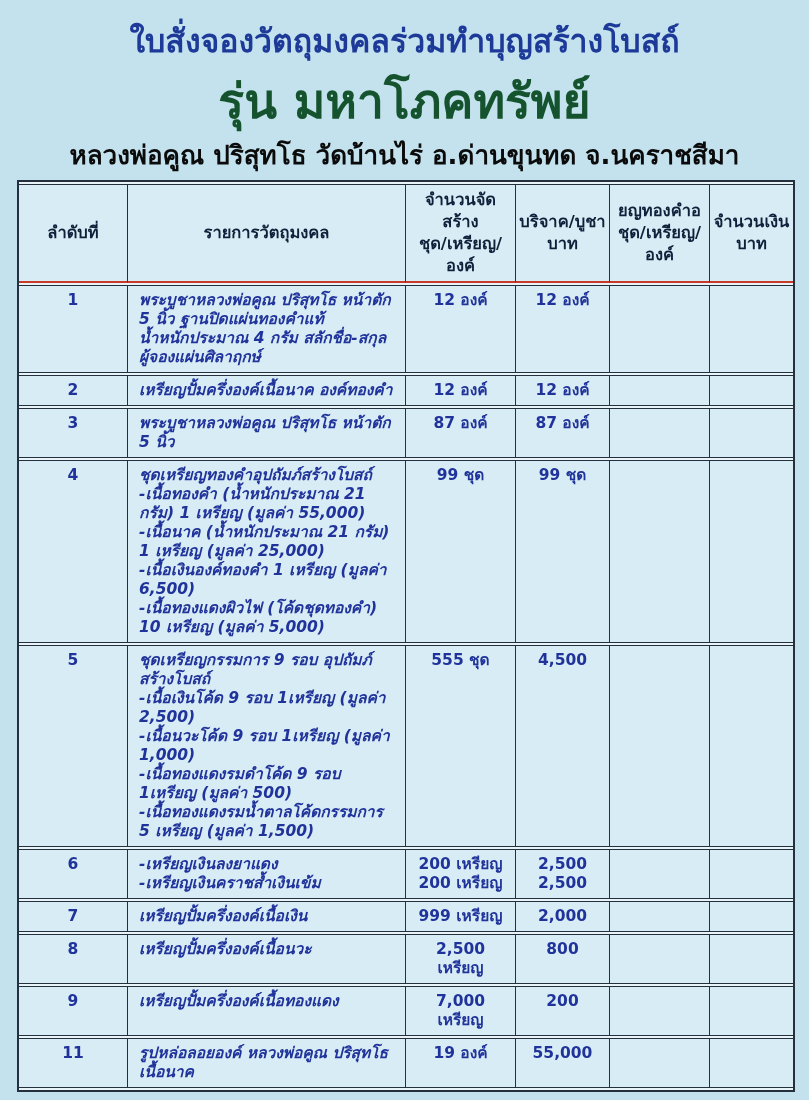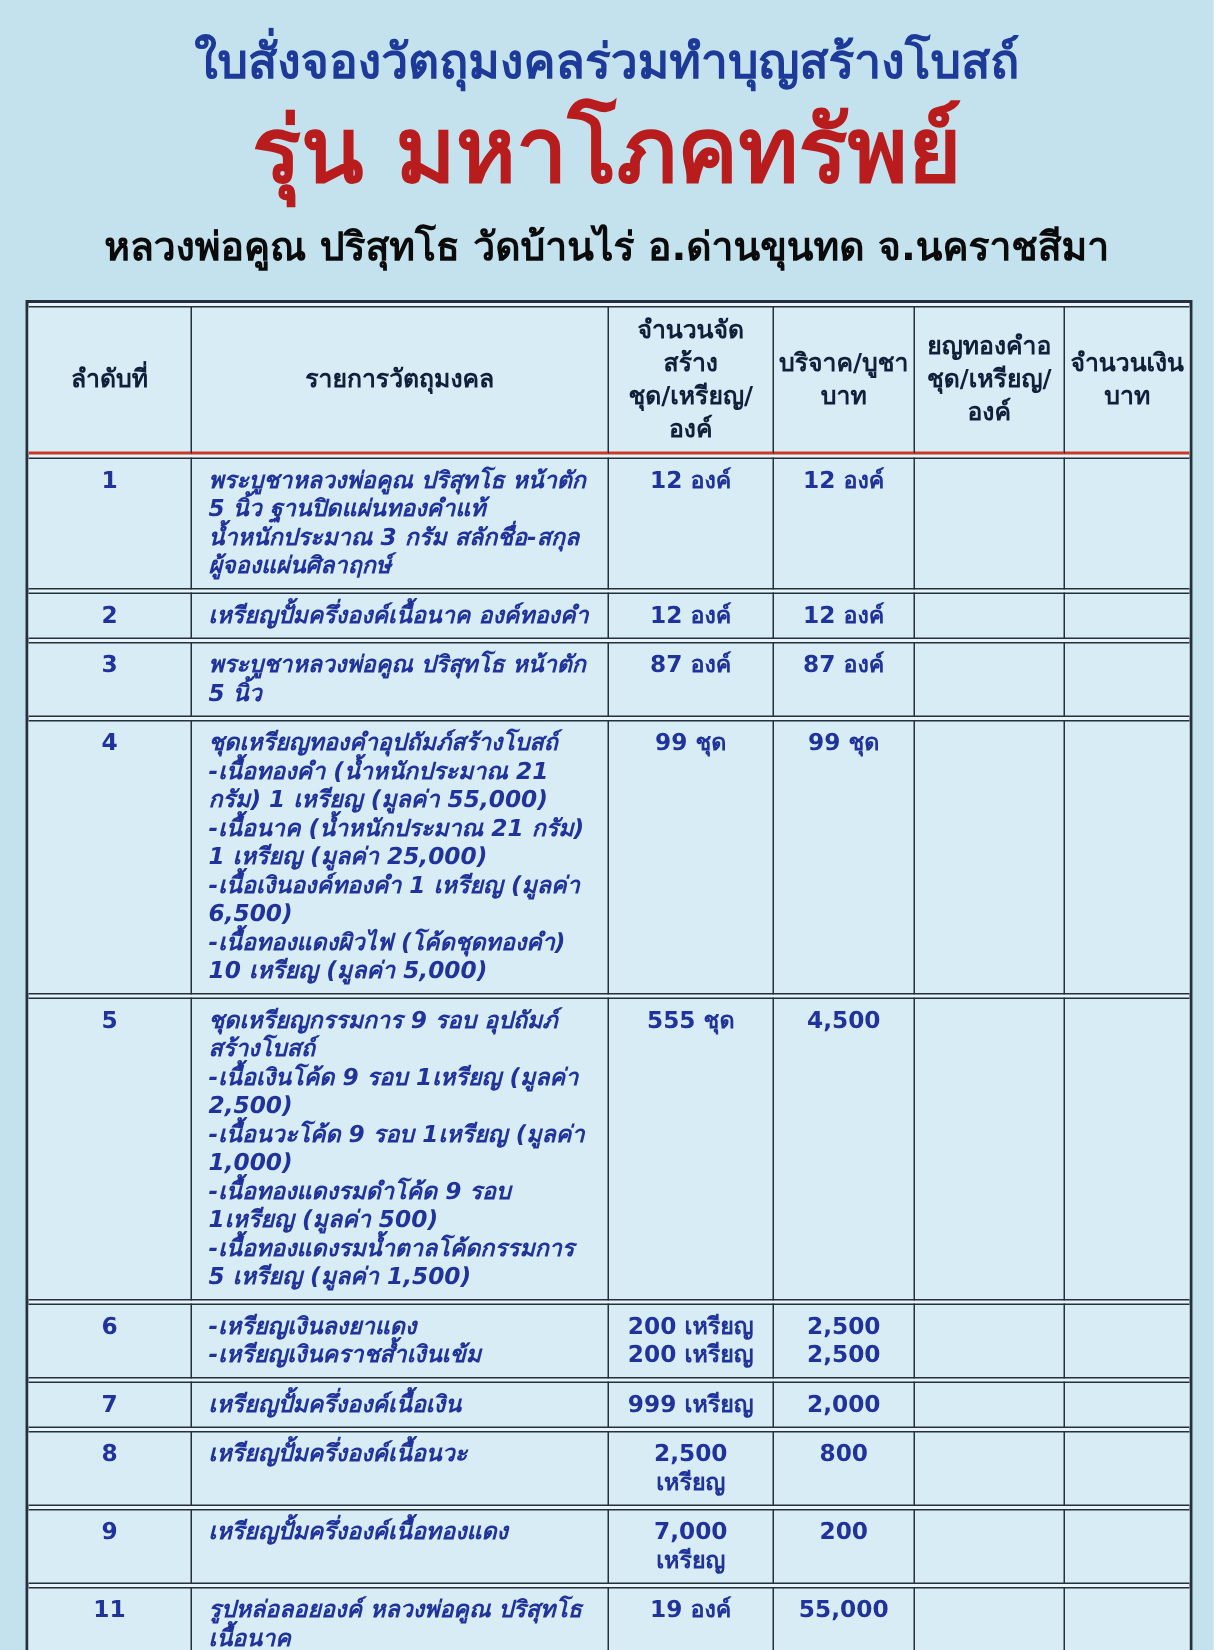--- a/index.html
+++ b/index.html
@@ -20,26 +20,26 @@
   }
   .title1 {
     margin: 0 0 10px 0;
     font-size: 32px;
     line-height: 42px;
     color: #1d3a99;
     font-family: Liberation Serif, serif;
   }
   .title2 {
     margin: 0 0 8px 0;
-    font-size: 61px;
+    font-size: 48px;
     line-height: 58px;
-    color: #b91c1c;
+    color: #14532d;
   }
   .title3 {
-    margin: 18px;
+    margin: 8px;
     font-size: 26px;
     line-height: 34px;
     color: #0b0b0b;
   }
   table.order-table {
     margin: 6px 0 0 17px;
     width: 774px;
     table-layout: fixed;
     border-collapse: separate;
     border-spacing: 0 2px;
@@ -121,21 +121,21 @@
         </th>
       </tr>
     </thead>
   <tbody>
       <tr>
         <td class="c-no">
           <div class="ln">1</div>
         </td>
         <td class="c-item">
           <div class="ln">พระบูชาหลวงพ่อคูณ ปริสุทโธ หน้าตัก 5 นิ้ว ฐานปิดแผ่นทองคำแท้</div>
-          <div class="ln">น้ำหนักประมาณ 3 กรัม สลักชื่อ-สกุล ผู้จองแผ่นศิลาฤกษ์</div>
+          <div class="ln">น้ำหนักประมาณ 4 กรัม สลักชื่อ-สกุล ผู้จองแผ่นศิลาฤกษ์</div>
         </td>
         <td class="c-made">
           <div class="ln">12 องค์</div>
         </td>
         <td class="c-price">
           <div class="ln">12 องค์</div>
         </td>
         <td class="c-res"></td>
         <td class="c-amt"></td>
       </tr>

